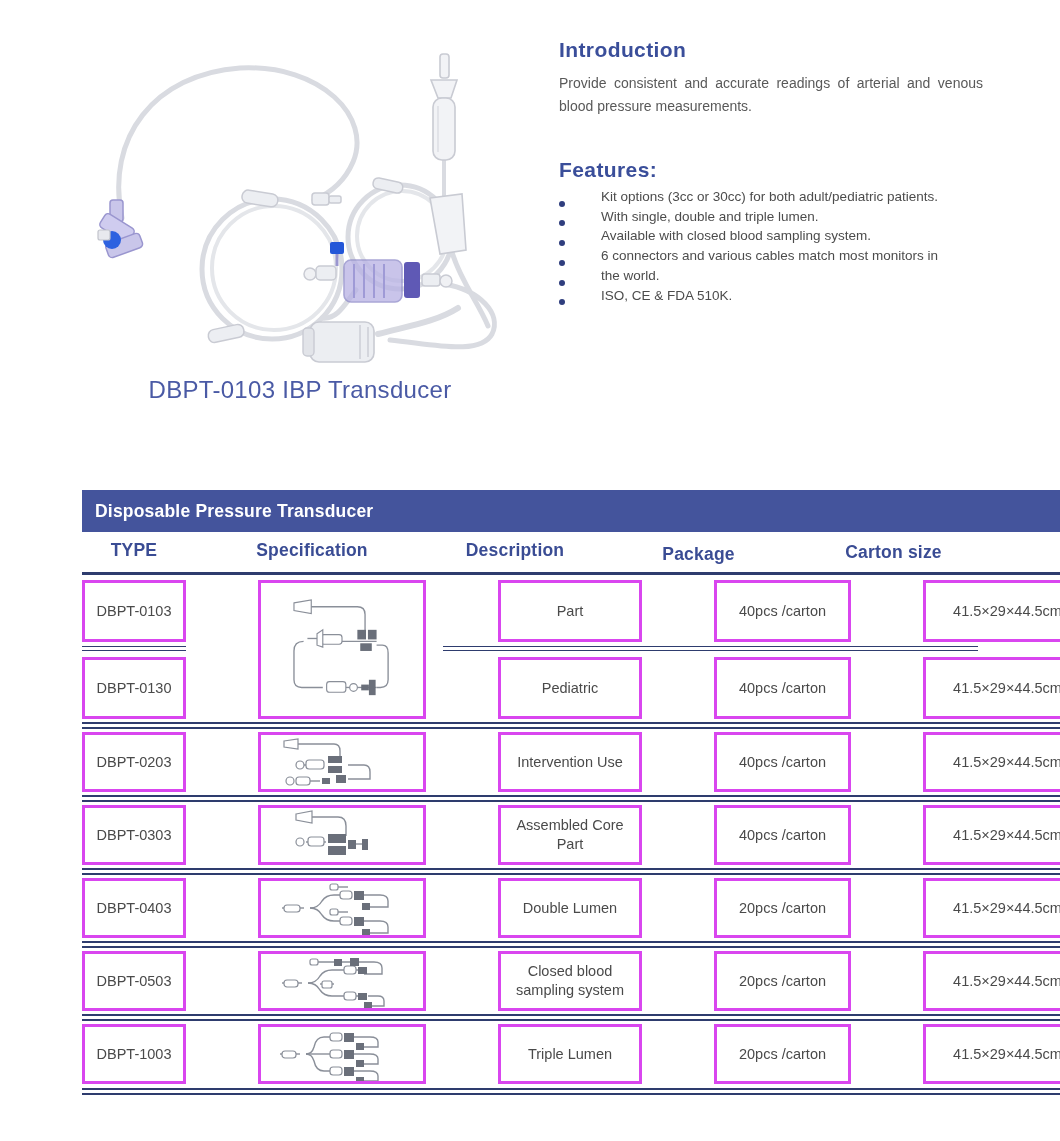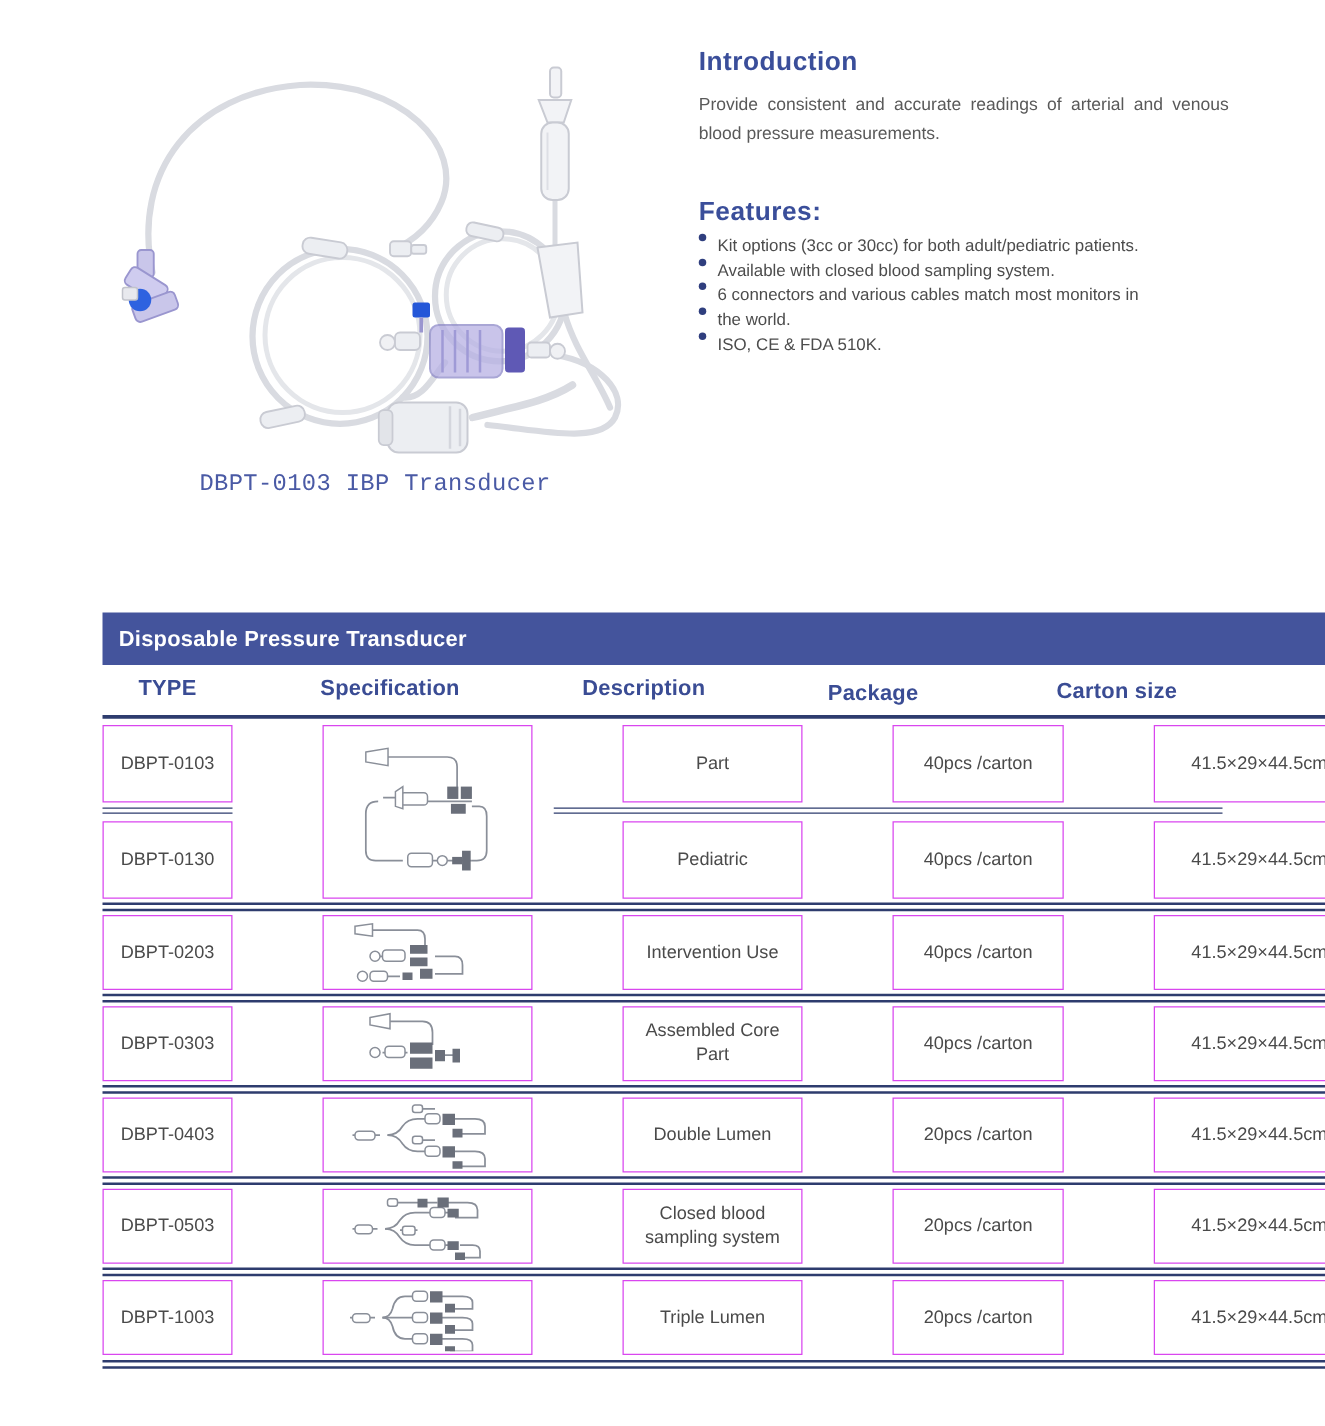--- a/index.html
+++ b/index.html
@@ -1,48 +1,48 @@
 <!DOCTYPE html>
 <html><head>
 <meta charset="utf-8">
 <style>
   html,body{margin:0;padding:0;background:#fff;}
   body{width:1060px;height:1141px;position:relative;font-family:"Liberation Sans",sans-serif;overflow:hidden;}
 
   
   .figure{position:absolute;left:60px;top:22px;width:480px;}
   .figure svg{display:block;}
-  .caption{margin-top:4px;text-align:center;color:#4a5aa5;font-size:19px;letter-spacing:.3px;font-family:Liberation Mono, monospace;}
+  .caption{margin-top:4px;text-align:center;color:#4a5aa5;font-size:24px;letter-spacing:.3px;}
 
   
   .info{position:absolute;left:559px;top:38px;width:424px;}
   .sec-title{margin:0;color:#3a4e9a;font-size:21px;font-weight:bold;letter-spacing:.4px;line-height:24px;}
   .intro-body{margin-top:10px;color:#595959;font-size:14px;line-height:23px;text-align:justify;}
   .features-block{margin-top:40px;}
   .feat-list{margin-top:5px;}
-  .feat-item{display:flex;align-items:flex-start;line-height:19.7px;white-space:nowrap;}
+  .feat-item{display:flex;align-items:flex-end;line-height:19.7px;white-space:nowrap;gap:27px;}
   .dot{width:6px;height:6px;border-radius:50%;background:#2f3e7e;margin-right:9px;flex:0 0 auto;}
   .feat-text{color:#4c4c4c;font-size:13.5px;}
 
   
   .table-wrap{position:absolute;left:82px;top:490px;width:1010px;}
   .band{height:42px;background:#44549c;color:#fff;font-weight:bold;font-size:17.5px;line-height:42px;padding-left:13px;box-sizing:border-box;letter-spacing:.2px;}
   .colheads{position:relative;height:40px;border-bottom:3px solid #2e3c6e;}
   .ch{position:absolute;top:8px;text-align:center;font-weight:bold;color:#3a4c94;font-size:17.5px;letter-spacing:.2px;}
   .ch-type{left:0;width:104px;}
   .ch-spec{left:146px;width:168px;}
   .ch-desc{left:361px;width:144px;}
   .ch-pkg{left:548px;width:137px;top:12px;}
   .ch-carton{left:727px;width:169px;top:10px;}
 
   .rows{padding-top:5px;}
   .grid{display:grid;grid-template-columns:104px 168px 144px 137px 169px;justify-content:space-between;}
   .g-merged{position:relative;grid-template-rows:62px 62px;row-gap:15px;}
   .g-single{grid-template-rows:60px;}
-  .cellbox{border:1px solid #d946ef;background:#fff;display:flex;align-items:center;justify-content:center;text-align:center;color:#4a4a4a;font-size:14.5px;line-height:19px;box-sizing:border-box;padding:12px 8px;}
+  .cellbox{border:3px solid #d946ef;background:#fff;display:flex;align-items:center;justify-content:center;text-align:center;color:#4a4a4a;font-size:14.5px;line-height:19px;box-sizing:border-box;padding:12px 8px;}
   .spec-merged{grid-column:2;grid-row:1 / span 2;}
   .sep-inner{position:absolute;top:66px;height:3px;border-top:1.5px solid #2e3c6e;border-bottom:1.5px solid #2e3c6e;box-sizing:content-box;}
   .sep-inner.left{left:0;width:104px;}
   .sep-inner.right{left:361px;width:535px;}
   .gsep{margin:3px 0;height:3px;border-top:2px solid #2e3c6e;border-bottom:2px solid #2e3c6e;}
   .bottom-line{margin-top:4px;height:3px;border-top:2.5px solid #2e3c6e;border-bottom:2.5px solid #2e3c6e;}
 
   .specart{stroke:#8a8f99;fill:none;stroke-width:1.4;}
   .specdark{fill:#6a6f7a;stroke:none;}
   .speclight{fill:#fff;stroke:#8a8f99;stroke-width:1.2;}
@@ -129,20 +129,24 @@
   </div>
   <div class="features-block">
     <h2 class="sec-title">Features:</h2>
     <div class="feat-list">
       <div class="feat-item">
           <span class="dot"></span>
           <span class="feat-text">Kit options (3cc or 30cc) for both adult/pediatric patients.</span>
         </div>
       <div class="feat-item">
           <span class="dot"></span>
+          <span class="feat-text">With single, double and triple lumen.</span>
+        </div>
+      <div class="feat-item">
+          <span class="dot"></span>
           <span class="feat-text">Available with closed blood sampling system.</span>
         </div>
       <div class="feat-item">
           <span class="dot"></span>
           <span class="feat-text">6 connectors and various cables match most monitors in</span>
         </div>
       <div class="feat-item">
           <span class="dot"></span>
           <span class="feat-text">the world.</span>
         </div>

